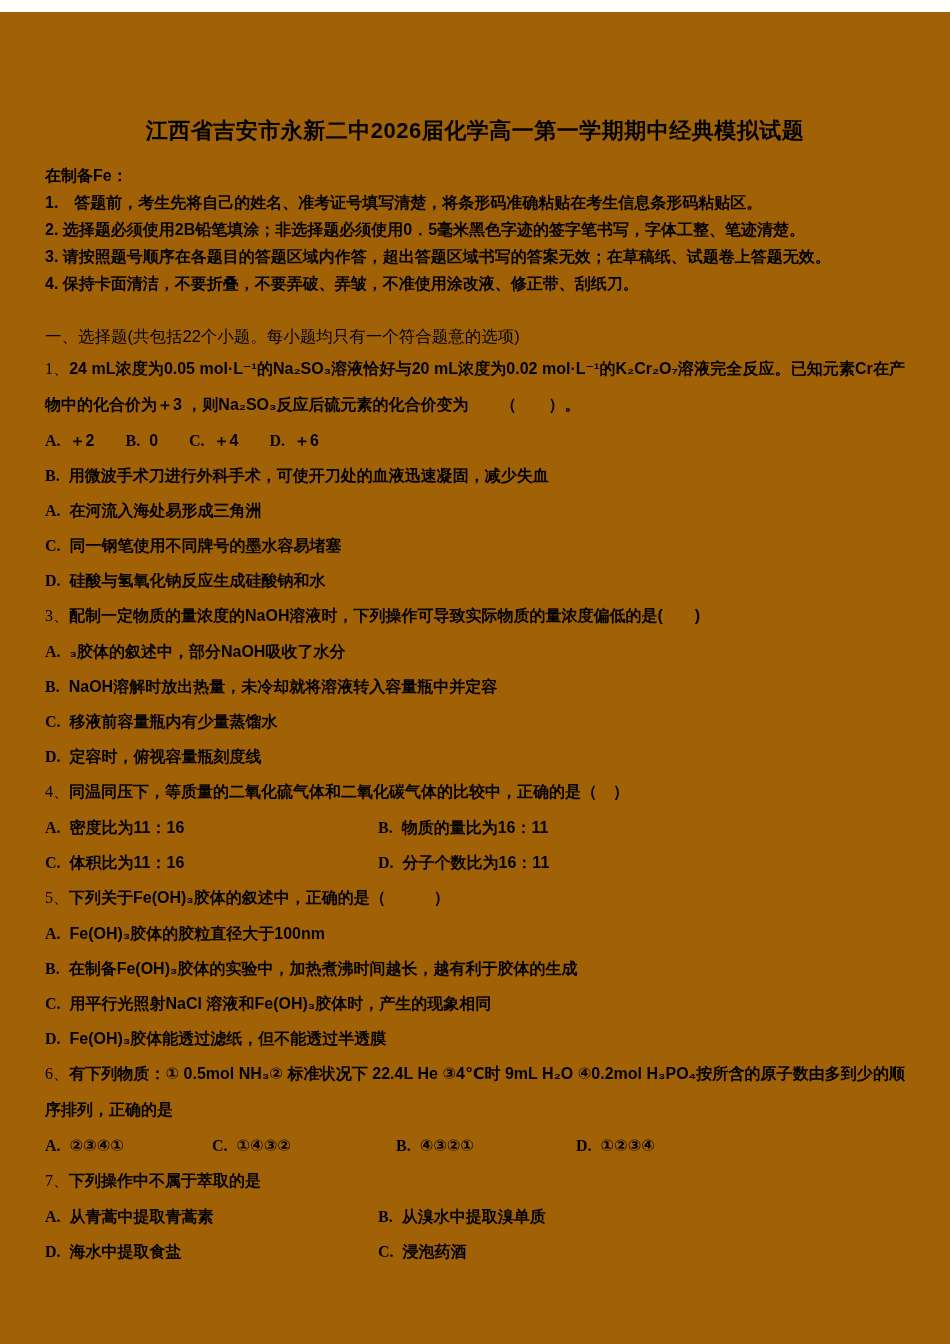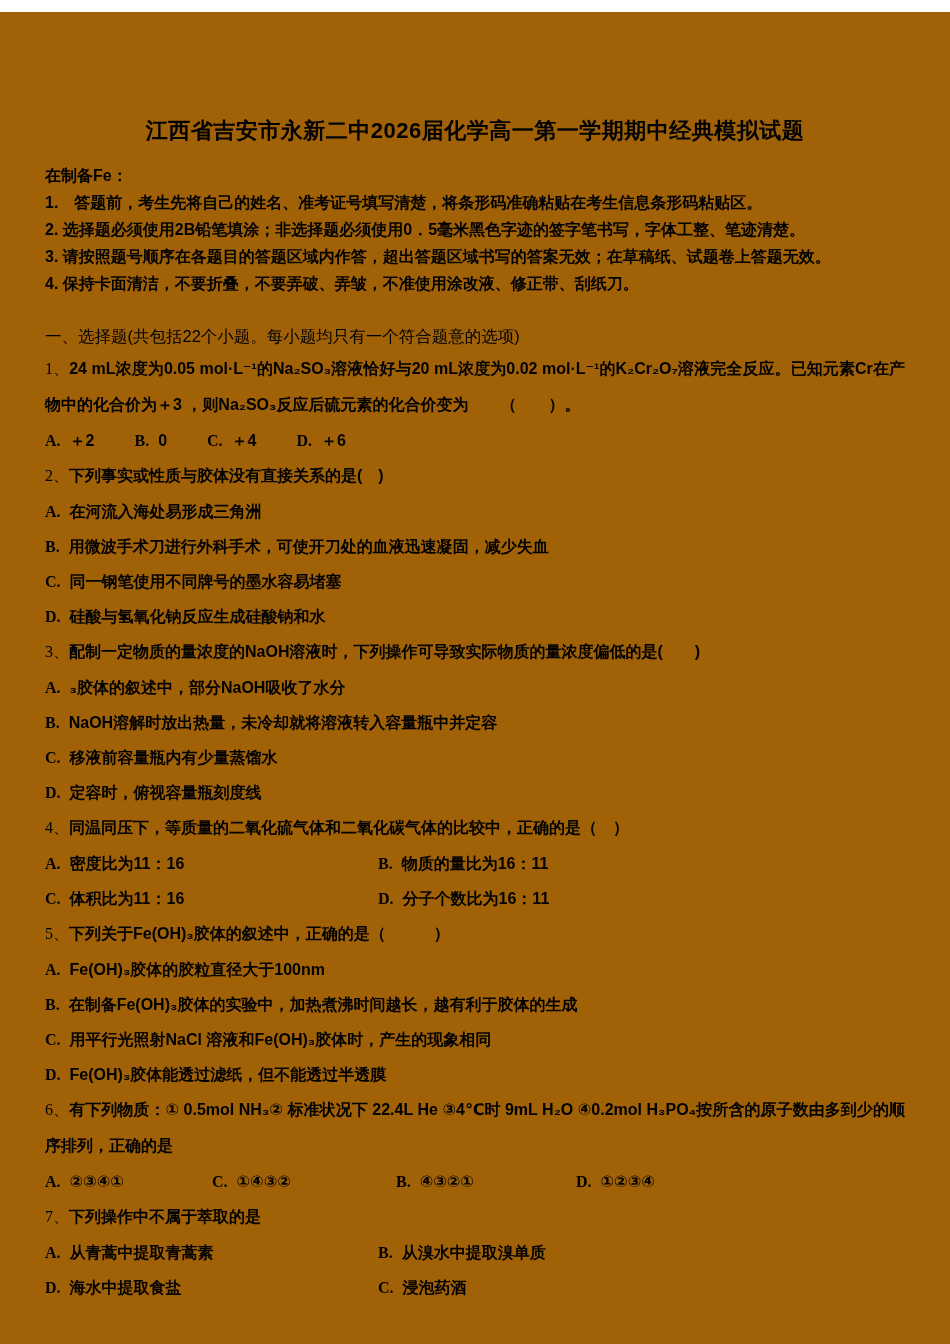--- a/index.html
+++ b/index.html
@@ -24,21 +24,21 @@
   .qnum{
     font-family:"Liberation Serif","DejaVu Serif",serif;
     font-weight:400;font-size:16px;
   }
   .opts{font-size:16px;line-height:35px;font-weight:700;}
   .opt{white-space:nowrap;}
   .olabel{
     font-family:"Liberation Serif","DejaVu Serif",serif;
     font-weight:700;margin-right:9px;
   }
-  .opts-inline{display:flex;gap:40px;}
+  .opts-inline{display:flex;gap:31px;}
   .opts-1col .opt{display:block;}
   .opts-2col{display:grid;grid-template-columns:333px 1fr;}
   .opts-4col{display:grid;grid-template-columns:167px 184px 180px 1fr;}
 </style>
 </head>
 <body>
 
 <div class="page">
 
   <h1 class="title">江西省吉安市永新二中2026届化学高一第一学期期中经典模拟试题</h1>
@@ -57,24 +57,23 @@
     <p class="stem"><span class="qnum">1、</span><span>24 mL浓度为0.05 mol·L⁻¹的Na₂SO₃溶液恰好与20 mL浓度为0.02 mol·L⁻¹的K₂Cr₂O₇溶液完全反应。已知元素Cr在产物中的化合价为＋3 ，则Na₂SO₃反应后硫元素的化合价变为　　（　　）。</span></p>
     <div class="opts opts-inline">
       <span class="opt"><span class="olabel">A.</span><span>＋2</span></span>
       <span class="opt"><span class="olabel">B.</span><span>0</span></span>
       <span class="opt"><span class="olabel">C.</span><span>＋4</span></span>
       <span class="opt"><span class="olabel">D.</span><span>＋6</span></span>
     </div>
   </div>
 
   <div class="question">
-    <p class="stem"><span class="qnum">2、</span><span>下列事实或性质与胶体没有直接关系的是(　)</span></p>
     <div class="opts opts-1col">
+      <span class="opt"><span class="olabel">B.</span><span>用微波手术刀进行外科手术，可使开刀处的血液迅速凝固，减少失血</span></span>
       <span class="opt"><span class="olabel">A.</span><span>在河流入海处易形成三角洲</span></span>
-      <span class="opt"><span class="olabel">B.</span><span>用微波手术刀进行外科手术，可使开刀处的血液迅速凝固，减少失血</span></span>
       <span class="opt"><span class="olabel">C.</span><span>同一钢笔使用不同牌号的墨水容易堵塞</span></span>
       <span class="opt"><span class="olabel">D.</span><span>硅酸与氢氧化钠反应生成硅酸钠和水</span></span>
     </div>
   </div>
 
   <div class="question">
     <p class="stem"><span class="qnum">3、</span><span>配制一定物质的量浓度的NaOH溶液时，下列操作可导致实际物质的量浓度偏低的是(　　)</span></p>
     <div class="opts opts-1col">
       <span class="opt"><span class="olabel">A.</span><span>₃胶体的叙述中，部分NaOH吸收了水分</span></span>
       <span class="opt"><span class="olabel">B.</span><span>NaOH溶解时放出热量，未冷却就将溶液转入容量瓶中并定容</span></span>

